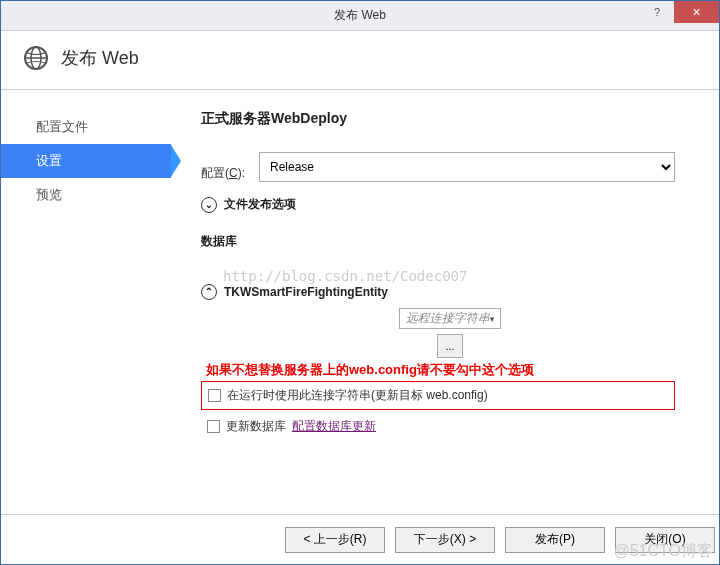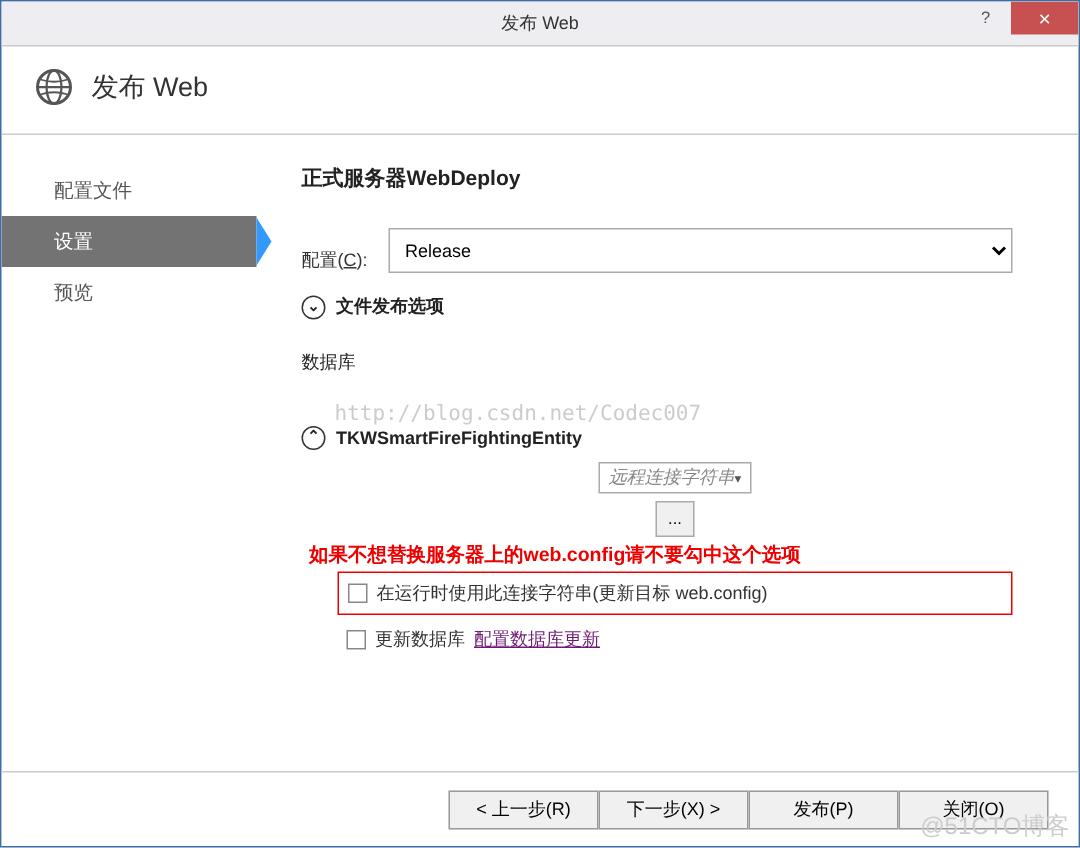--- a/index.html
+++ b/index.html
@@ -9,43 +9,43 @@
     .titlebar-btns { position: absolute; right: 0; top: 0; display: flex; }
     .titlebar-btn { width: 34px; height: 22px; display: flex; align-items: center; justify-content: center; font-size: 11px; }
     .titlebar-help { color: #555; }
     .titlebar-close { background: #c75050; color: #fff; font-size: 14px; width: 45px; }
     .header { padding: 14px 22px 18px; display: flex; align-items: center; gap: 12px; border-bottom: 1px solid #ccc; }
     .header-icon { width: 26px; height: 26px; }
     .header-title { font-size: 18px; font-weight: 300; color: #333; }
     .content { display: flex; height: 442px; }
     .sidebar { width: 170px; padding: 20px 0 0 0; }
     .sidebar-item { padding: 8px 0 8px 35px; font-size: 13px; color: #555; cursor: pointer; position: relative; }
-    .sidebar-item.active { background: #737373; color: #fff; }
+    .sidebar-item.active { background: #3b82f6; color: #fff; }
     .sidebar-item.active::after { content: ""; position: absolute; right: -10px; top: 50%; transform: translateY(-50%); border-left: 10px solid #3399ff; border-top: 16px solid transparent; border-bottom: 16px solid transparent; }
     .main { flex: 1; padding: 20px 44px 0 30px; }
     .profile-title { font-size: 14px; font-weight: bold; color: #222; margin-bottom: 24px; }
     .form-row { display: flex; align-items: flex-end; margin-bottom: 14px; gap: 6px; }
     .form-label { font-size: 12px; color: #333; width: 52px; }
     .form-label u { text-decoration: underline; }
     .form-select { flex: 1; height: 30px; border: 1px solid #aaa; font-size: 12px; padding: 0 6px; background: #fff; }
     .expand-row { display: flex; align-items: center; gap: 7px; font-size: 12px; font-weight: bold; color: #222; margin-bottom: 20px; cursor: pointer; }
     .circ { width: 16px; height: 16px; border: 1px solid #333; border-radius: 50%; display: flex; align-items: center; justify-content: center; font-size: 10px; line-height: 1; }
-    .section-title { font-size: 12px; font-weight: normal; color: #222; margin-bottom: 18px; }
+    .section-title { font-size: 12px; font-weight: bold; color: #222; margin-bottom: 18px; }
     .watermark { font-size: 14px; color: #ccc; margin: 8px 0 0 22px; font-family: Consolas, monospace; }
     .entity-row { display: flex; align-items: center; gap: 7px; font-size: 12px; font-weight: bold; color: #222; margin-bottom: 8px; }
     .combo-row { display: flex; align-items: center; gap: 5px; margin-left: 24px; margin-bottom: 3px; flex-direction: column; }
     .combo { flex: 1; height: 24px; border: 1px solid #aaa; font-size: 12px; color: #888; font-style: italic; padding: 1px 6px; background: #fff; display: flex; align-items: center; justify-content: space-between; }
     .combo-arrow { font-size: 9px; color: #555; font-style: normal; }
     .browse-btn { width: 26px; height: 24px; border: 1px solid #aaa; background: #f0f0f0; font-size: 11px; cursor: pointer; }
     .annotation { font-size: 13px; color: #e00; font-weight: bold; margin: 2px 0 2px 5px; }
-    .checkbox-row { margin-left: 24px; display: flex; align-items: center; gap: 6px; font-size: 12px; color: #333; padding: 5px 6px; margin-bottom: 3px; }
+    .checkbox-row { display: flex; align-items: center; gap: 6px; font-size: 12px; color: #333; padding: 5px 6px; margin-bottom: 3px; }
     .boxed { border: 1px solid #e00; }
     .cbox { width: 13px; height: 13px; border: 1px solid #888; background: #fff; }
     .link { color: #701a75; text-decoration: underline; cursor: pointer; }
-    .footer { position: absolute; bottom: 0; left: 0; right: 0; height: 50px; border-top: 1px solid #ccc; display: flex; align-items: center; justify-content: flex-end; padding-right: 20px; background: #fff; }
+    .footer { position: absolute; bottom: 0; left: 0; right: 0; height: 50px; border-top: 1px solid #ccc; display: flex; align-items: center; justify-content: flex-end; gap: 10px; padding-right: 4px; background: #fff; }
     .ft-btn { min-width: 100px; height: 26px; border: 1px solid #999; background: #f0f0f0; font-size: 12px; cursor: pointer; padding: 0 10px; }
     .corner-wm { position: absolute; right: 6px; bottom: 2px; font-size: 16px; color: #ccc; text-align: center; }
   </style>
 </head>
 <body>
 
 <div class="titlebar">
   <span class="titlebar-title">发布 Web</span>
   <div class="titlebar-btns">
     <div class="titlebar-btn titlebar-help">?</div>

